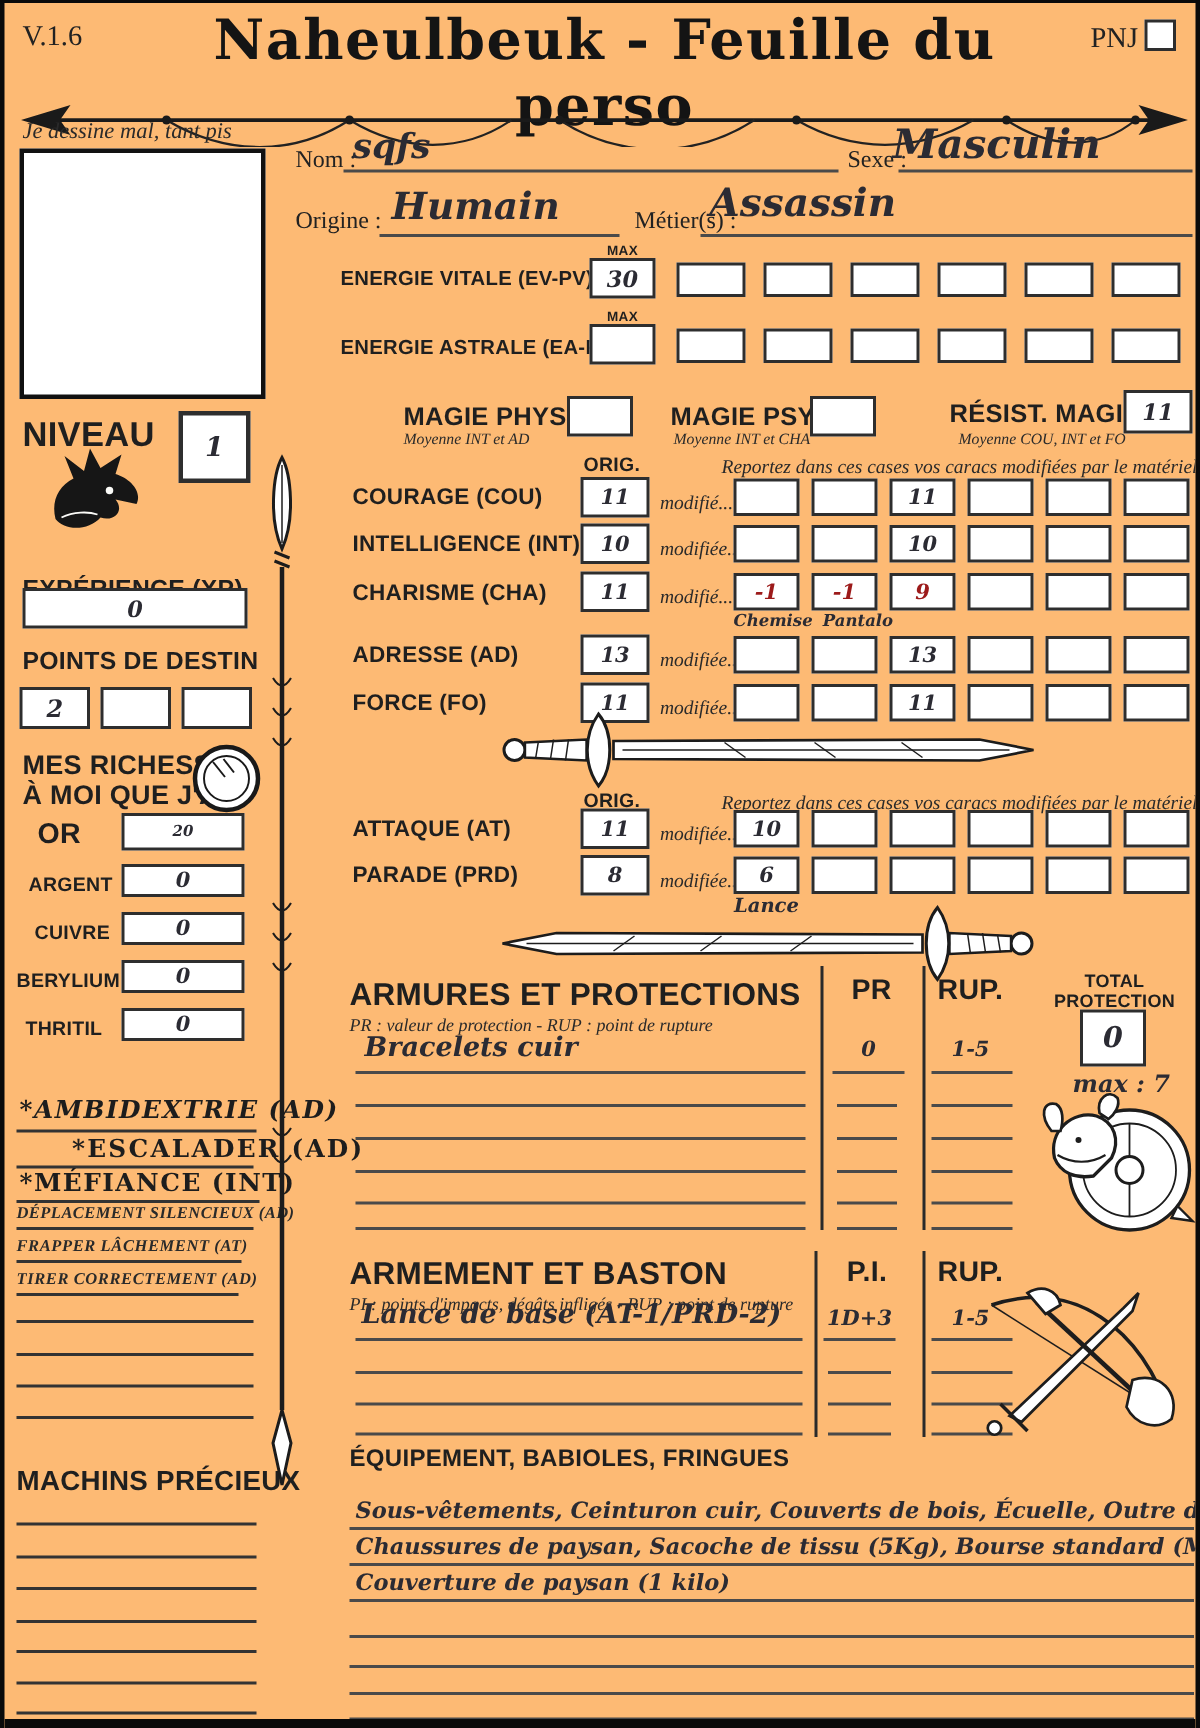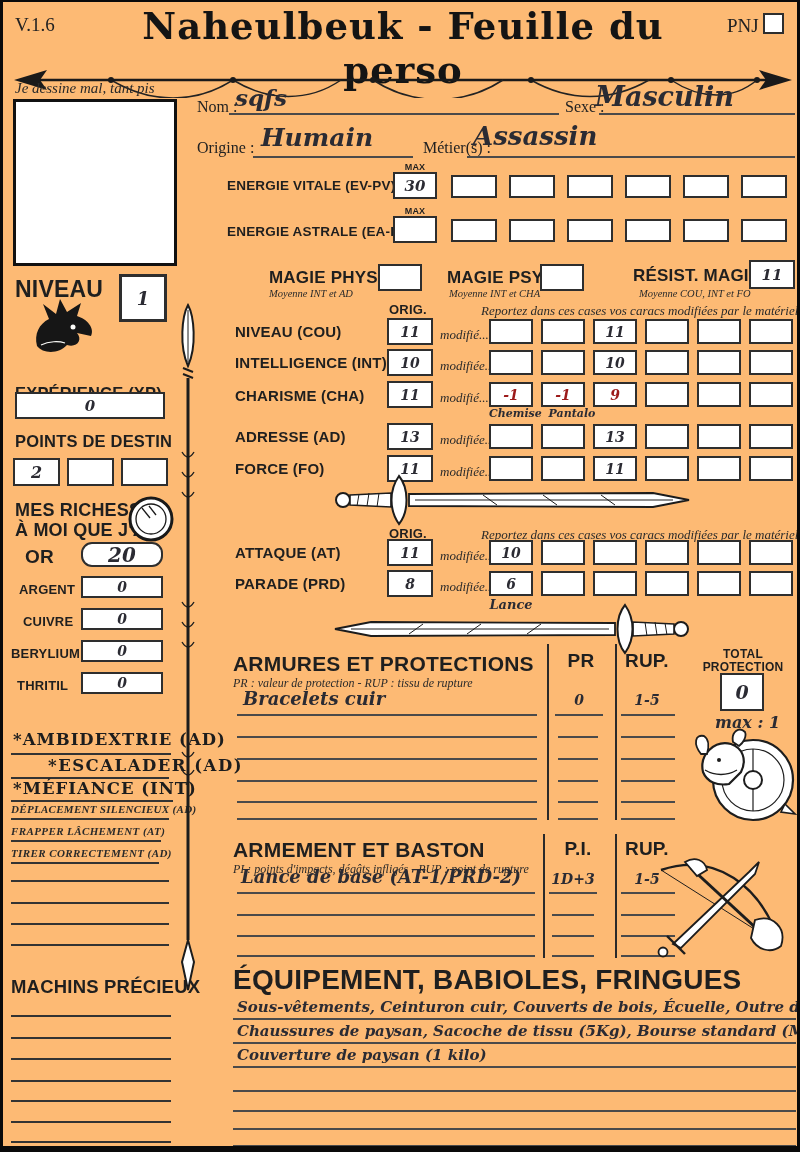--- a/index.html
+++ b/index.html
@@ -71,31 +71,31 @@
   <div class="bl" style="left:12px;top:498px;font-size:18px;">MES RICHESSES</div>
   <div class="bl" style="left:12px;top:518px;font-size:18px;">À MOI QUE J'AI</div>
   <svg class="abs" style="left:122px;top:492px;" width="52" height="50" viewBox="0 0 52 50">
     <circle cx="26" cy="25" r="21" fill="#fff" stroke="#191919" stroke-width="3"></circle>
     <circle cx="26" cy="25" r="15" fill="none" stroke="#191919" stroke-width="1.3"></circle>
     <line x1="17" y1="14" x2="25" y2="24" stroke="#191919" stroke-width="1.3"></line>
     <line x1="24" y1="12" x2="31" y2="21" stroke="#191919" stroke-width="1.3"></line>
   </svg>
 
   <div class="bl" style="left:22px;top:544px;font-size:19px;">OR</div>
-  <div class="box" style="left:78px;top:540px;width:82px;height:25px;font-size:20px;border-radius:11px;">20</div>
+  <div class="box" style="left:78px;top:540px;width:82px;height:25px;font-size:10px;">20</div>
   <div class="bl" style="left:16px;top:580px;font-size:13px;">ARGENT</div>
   <div class="box" style="left:78px;top:574px;width:82px;height:22px;font-size:14px;">0</div>
   <div class="bl" style="left:20px;top:612px;font-size:13px;">CUIVRE</div>
   <div class="box" style="left:78px;top:606px;width:82px;height:22px;font-size:14px;">0</div>
   <div class="bl" style="left:8px;top:644px;font-size:13px;">BERYLIUM</div>
   <div class="box" style="left:78px;top:638px;width:82px;height:22px;font-size:14px;">0</div>
   <div class="bl" style="left:14px;top:676px;font-size:13px;">THRITIL</div>
   <div class="box" style="left:78px;top:670px;width:82px;height:22px;font-size:14px;">0</div>
 
-  <div class="abs" style="left:10px;top:728px;font-family:'DejaVu Serif',serif;font-weight:bold;font-size:16.5px;letter-spacing:1px;white-space:nowrap;">*AMBIDEXTRIE (AD)</div>
+  <div class="abs" style="left:10px;top:728px;font-family:'DejaVu Serif',serif;font-weight:bold;font-size:16.5px;letter-spacing:1px;white-space:nowrap;font-style:italic;">*AMBIDEXTRIE (AD)</div>
   <div class="ulb" style="left:8px;top:751px;width:160px;"></div>
   <div class="abs" style="left:10px;top:754px;font-family:'DejaVu Serif',serif;font-weight:bold;font-size:16.5px;letter-spacing:1.5px;white-space:nowrap;margin-left:35px;">*ESCALADER (AD)</div>
   <div class="ulb" style="left:8px;top:775px;width:158px;"></div>
   <div class="abs" style="left:10px;top:777px;font-family:'DejaVu Serif',serif;font-weight:bold;font-size:16.5px;letter-spacing:1px;white-space:nowrap;">*MÉFIANCE (INT)</div>
   <div class="ulb" style="left:8px;top:798px;width:162px;"></div>
   <div class="it" style="left:8px;top:801px;font-size:11px;font-weight:bold;letter-spacing:0.3px;">DÉPLACEMENT SILENCIEUX (AD)</div>
   <div class="ulb" style="left:8px;top:816px;width:158px;"></div>
   <div class="it" style="left:8px;top:823px;font-size:11px;font-weight:bold;letter-spacing:0.4px;">FRAPPER LÂCHEMENT (AT)</div>
   <div class="ulb" style="left:8px;top:838px;width:150px;"></div>
   <div class="it" style="left:8px;top:845px;font-size:11px;font-weight:bold;letter-spacing:0.4px;">TIRER CORRECTEMENT (AD)</div>
@@ -165,21 +165,21 @@
   <div class="bl" style="left:444px;top:266px;font-size:17px;">MAGIE PSY.</div>
   <div class="box" style="left:537px;top:262px;width:44px;height:27px;"></div>
   <div class="it" style="left:446px;top:286px;font-size:10.5px;">Moyenne INT et CHA</div>
   <div class="bl" style="left:630px;top:264px;font-size:17px;">RÉSIST. MAGIE</div>
   <div class="box" style="left:746px;top:258px;width:46px;height:29px;font-size:15px;">11</div>
   <div class="it" style="left:636px;top:286px;font-size:10.5px;">Moyenne COU, INT et FO</div>
 
   <div class="bl" style="left:386px;top:300px;font-size:13px;">ORIG.</div>
   <div class="it ctr" style="left:478px;top:301px;width:314px;font-size:13px;">Reportez dans ces cases vos caracs modifiées par le matériel</div>
 
-  <div class="bl" style="left:232px;top:321px;font-size:15px;">NIVEAU (COU)</div>
+  <div class="bl" style="left:232px;top:321px;font-size:15px;">COURAGE (COU)</div>
   <div class="box" style="left:384px;top:316px;width:46px;height:27px;font-size:14px;">11</div>
   <div class="it" style="left:437px;top:325px;font-size:13px;">modifié...</div>
   <div class="box" style="left:486px;top:317px;width:44px;height:25px;font-size:14px;"></div>
   <div class="box" style="left:538px;top:317px;width:44px;height:25px;font-size:14px;"></div>
   <div class="box" style="left:590px;top:317px;width:44px;height:25px;font-size:14px;">11</div>
   <div class="box" style="left:642px;top:317px;width:44px;height:25px;font-size:14px;"></div>
   <div class="box" style="left:694px;top:317px;width:44px;height:25px;font-size:14px;"></div>
   <div class="box" style="left:746px;top:317px;width:44px;height:25px;font-size:14px;"></div>
 
   <div class="bl" style="left:232px;top:352px;font-size:15px;">INTELLIGENCE (INT)</div>
@@ -272,29 +272,29 @@
       <path d="M66,3 C56,17 56,37 66,51 C76,39 76,15 66,3 Z" fill="#fff" stroke="#1c1c1c" stroke-width="2"></path>
       <path d="M76,21 L320,20 L356,27 L320,34 L76,33 Z" fill="#fff" stroke="#1c1c1c" stroke-width="1.8"></path>
       <line x1="82" y1="27" x2="340" y2="27" stroke="#1c1c1c" stroke-width="1"></line>
       <line x1="150" y1="22" x2="164" y2="32" stroke="#1c1c1c" stroke-width="1"></line>
       <line x1="210" y1="22" x2="224" y2="32" stroke="#1c1c1c" stroke-width="1"></line>
       <line x1="268" y1="22" x2="282" y2="32" stroke="#1c1c1c" stroke-width="1"></line>
     </g>
   </svg>
 
   <div class="bl" style="left:230px;top:650px;font-size:21px;">ARMURES ET PROTECTIONS</div>
-  <div class="it" style="left:230px;top:674px;font-size:12px;">PR : valeur de protection - RUP : tissu de rupture</div>
+  <div class="it" style="left:230px;top:674px;font-size:12px;">PR : valeur de protection - RUP : point de rupture</div>
   <div class="vl" style="left:544px;top:642px;height:176px;"></div>
   <div class="vl" style="left:612px;top:642px;height:176px;"></div>
   <div class="bl ctr" style="left:546px;top:648px;width:64px;font-size:19px;">PR</div>
   <div class="bl" style="left:622px;top:648px;font-size:19px;">RUP.</div>
   <div class="bl ctr" style="left:694px;top:645px;width:92px;font-size:12px;">TOTAL</div>
   <div class="bl ctr" style="left:694px;top:658px;width:92px;font-size:12px;">PROTECTION</div>
   <div class="box" style="left:717px;top:671px;width:44px;height:38px;font-size:19px;">0</div>
-  <div class="hd" style="left:712px;top:711px;font-size:16px;">max : 1</div>
+  <div class="hd" style="left:712px;top:711px;font-size:16px;">max : 7</div>
 
   <div class="hd" style="left:240px;top:686px;font-size:18px;">Bracelets cuir</div>
   <div class="ul" style="left:234px;top:712px;width:300px;"></div>
   <div class="hd ctr" style="left:548px;top:690px;width:56px;font-size:14px;">0</div>
   <div class="ul" style="left:552px;top:712px;width:48px;"></div>
   <div class="hd ctr" style="left:616px;top:690px;width:56px;font-size:14px;">1-5</div>
   <div class="ul" style="left:618px;top:712px;width:54px;"></div>
 
   <div class="ul" style="left:234px;top:734px;width:300px;"></div>
   <div class="ul" style="left:555px;top:734px;width:40px;"></div>
@@ -354,21 +354,21 @@
     <path d="M18,20 C72,2 118,34 138,96" fill="none" stroke="#1d1d1d" stroke-width="2.4"></path>
     <line x1="18" y1="20" x2="138" y2="96" stroke="#1d1d1d" stroke-width="1"></line>
     <path d="M30,94 L106,22 L116,12 L112,24 L38,98 Z" fill="#fff" stroke="#1d1d1d" stroke-width="1.8"></path>
     <line x1="24" y1="86" x2="42" y2="104" stroke="#1d1d1d" stroke-width="2.4"></line>
     <circle cx="20" cy="102" r="4.5" fill="#fff" stroke="#1d1d1d" stroke-width="1.8"></circle>
     <line x1="48" y1="18" x2="128" y2="92" stroke="#1d1d1d" stroke-width="3"></line>
     <path d="M112,70 C130,64 144,78 138,96 C128,104 114,100 108,88 Z" fill="#fff" stroke="#1d1d1d" stroke-width="1.8"></path>
     <path d="M42,12 C52,6 62,10 64,20 L54,26 Z" fill="#fff" stroke="#1d1d1d" stroke-width="1.8"></path>
   </svg>
 
-  <div class="bl" style="left:230px;top:962px;font-size:28px;">ÉQUIPEMENT, BABIOLES, FRINGUES</div>
+  <div class="bl" style="left:230px;top:962px;font-size:16px;">ÉQUIPEMENT, BABIOLES, FRINGUES</div>
   <div class="hd" style="left:234px;top:996px;font-size:15px;">Sous-vêtements, Ceinturon cuir, Couverts de bois, Écuelle, Outre de cuir 1 litre</div>
   <div class="ul" style="left:230px;top:1016px;width:563px;"></div>
   <div class="hd" style="left:234px;top:1020px;font-size:15px;">Chaussures de paysan, Sacoche de tissu (5Kg), Bourse standard (Max 50PO)</div>
   <div class="ul" style="left:230px;top:1040px;width:563px;"></div>
   <div class="hd" style="left:234px;top:1044px;font-size:15px;">Couverture de paysan (1 kilo)</div>
   <div class="ul" style="left:230px;top:1064px;width:563px;"></div>
   <div class="ul" style="left:230px;top:1088px;width:563px;"></div>
   <div class="ul" style="left:230px;top:1108px;width:563px;"></div>
   <div class="ul" style="left:230px;top:1126px;width:563px;"></div>
   <div class="ul" style="left:230px;top:1143px;width:563px;"></div>

